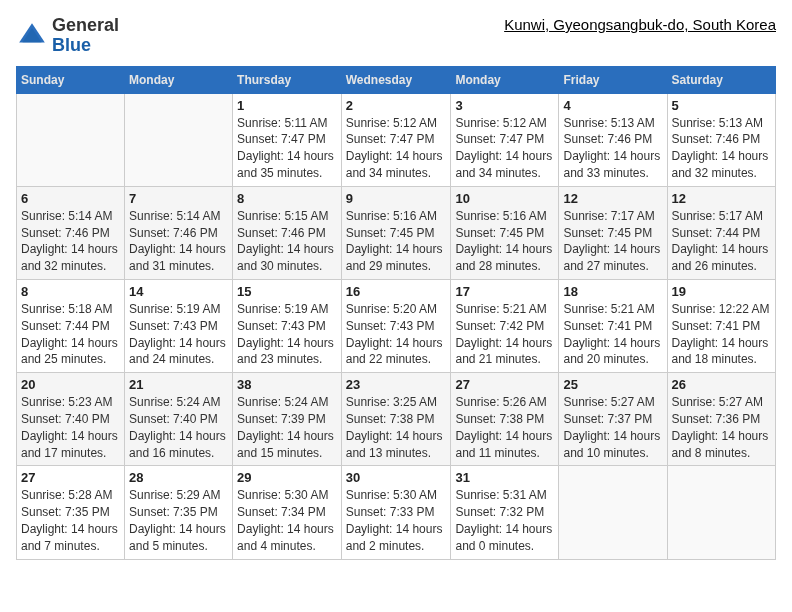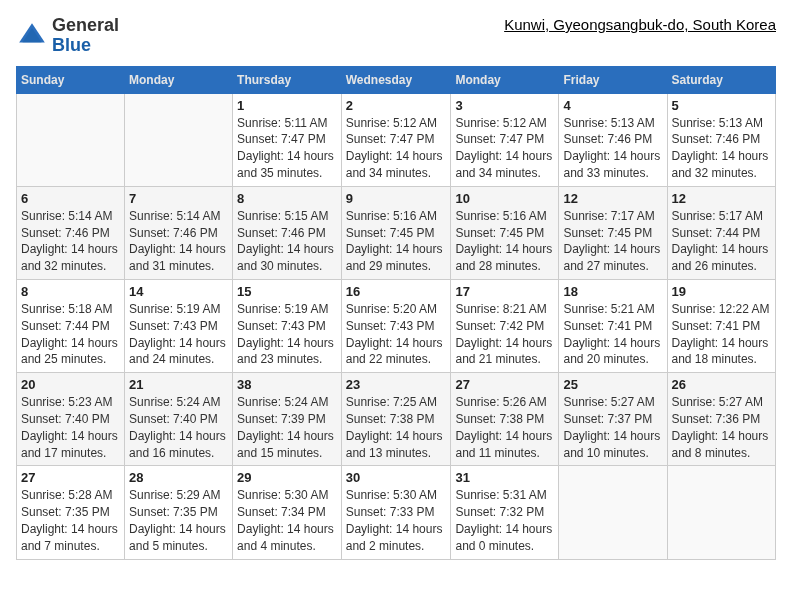--- a/index.html
+++ b/index.html
@@ -225,21 +225,21 @@
 Daylight: 14 hours and 23 minutes.</div>
         </td>
         <td>
           <div class="day-number">16</div>
           <div class="day-info">Sunrise: 5:20 AM
 Sunset: 7:43 PM
 Daylight: 14 hours and 22 minutes.</div>
         </td>
         <td>
           <div class="day-number">17</div>
-          <div class="day-info">Sunrise: 8:21 AM
+          <div class="day-info">Sunrise: 5:21 AM
 Sunset: 7:42 PM
 Daylight: 14 hours and 21 minutes.</div>
         </td>
         <td>
           <div class="day-number">18</div>
           <div class="day-info">Sunrise: 5:21 AM
 Sunset: 7:41 PM
 Daylight: 14 hours and 20 minutes.</div>
         </td>
         <td>
@@ -263,21 +263,21 @@
 Daylight: 14 hours and 16 minutes.</div>
         </td>
         <td>
           <div class="day-number">38</div>
           <div class="day-info">Sunrise: 5:24 AM
 Sunset: 7:39 PM
 Daylight: 14 hours and 15 minutes.</div>
         </td>
         <td>
           <div class="day-number">23</div>
-          <div class="day-info">Sunrise: 7:25 AM
+          <div class="day-info">Sunrise: 3:25 AM
 Sunset: 7:38 PM
 Daylight: 14 hours and 13 minutes.</div>
         </td>
         <td>
           <div class="day-number">27</div>
           <div class="day-info">Sunrise: 5:26 AM
 Sunset: 7:38 PM
 Daylight: 14 hours and 11 minutes.</div>
         </td>
         <td>

